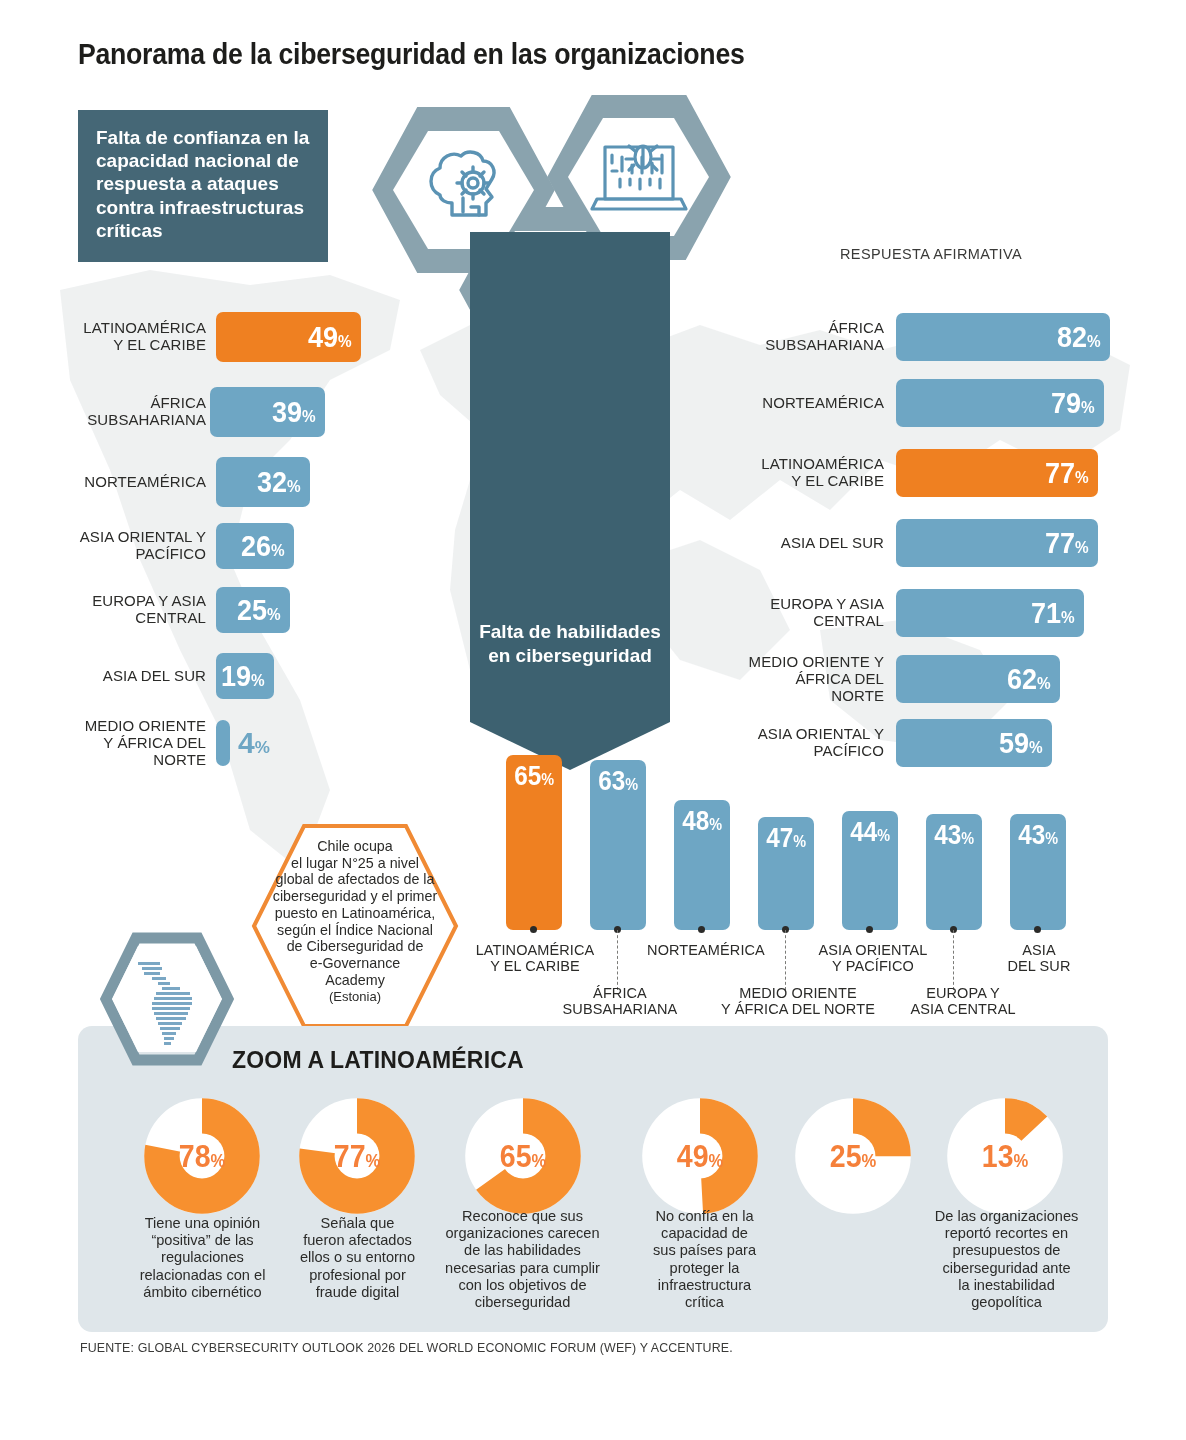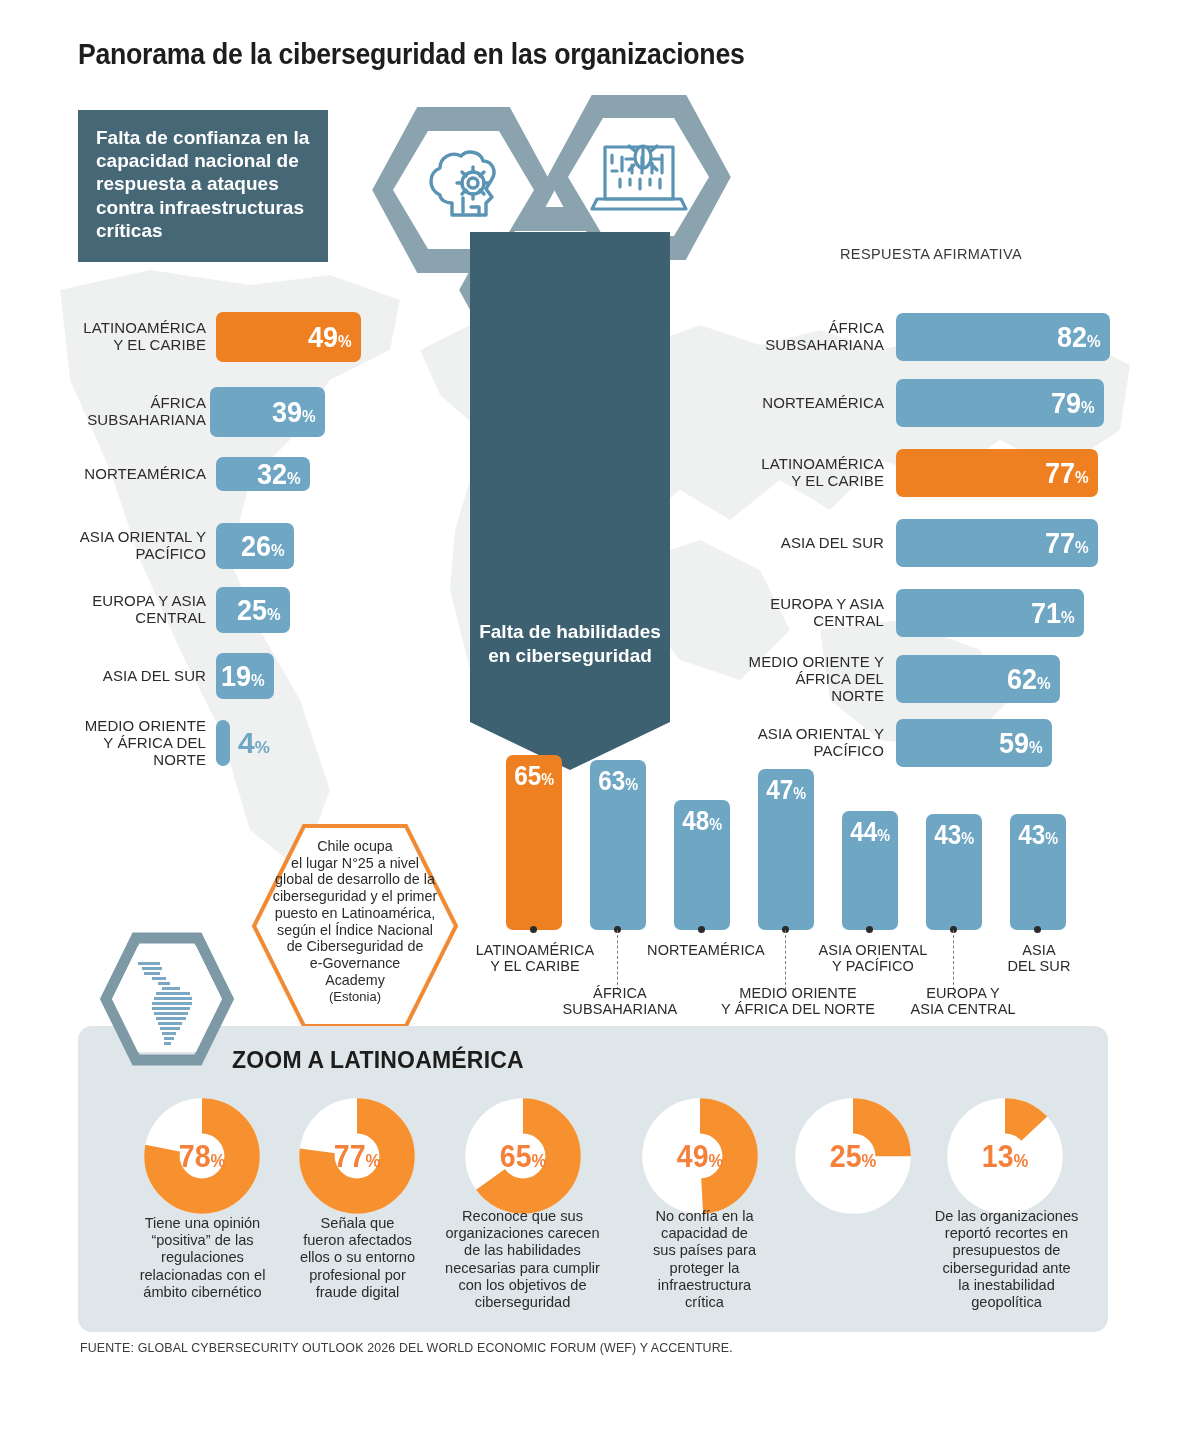--- a/index.html
+++ b/index.html
@@ -213,21 +213,21 @@
       </div>
       <div class="hbar blue" style="margin-left:4px; width:115px; height:50px;">
         <span class="val"><span>39</span><span class="pct">%</span></span>
       </div>
     </div>
 
     <div class="hbar-row" style="left:78px; top:457px; width:310px;">
       <div class="hbar-label r" style="width:128px;">
         <span>NORTEAMÉRICA</span>
       </div>
-      <div class="hbar blue" style="margin-left:10px; width:94px; height:34px;">
+      <div class="hbar blue" style="margin-left:10px; width:94px; height:50px;">
         <span class="val"><span>32</span><span class="pct">%</span></span>
       </div>
     </div>
 
     <div class="hbar-row" style="left:78px; top:523px; width:310px;">
       <div class="hbar-label r" style="width:128px;">
         <span>ASIA ORIENTAL Y</span><br>
         <span>PACÍFICO</span>
       </div>
       <div class="hbar blue" style="margin-left:10px; width:78px; height:46px;">
@@ -343,21 +343,21 @@
   <div class="vbar-group" style="left:506px; top:755px; width:600px; height:175px;">
     <div class="vbar orange" style="left:0px; height:175px;">
       <span class="val"><span>65</span><span class="pct">%</span></span>
     </div>
     <div class="vbar blue" style="left:84px; height:170px;">
       <span class="val"><span>63</span><span class="pct">%</span></span>
     </div>
     <div class="vbar blue" style="left:168px; height:130px;">
       <span class="val"><span>48</span><span class="pct">%</span></span>
     </div>
-    <div class="vbar blue" style="left:252px; height:161px;">
+    <div class="vbar blue" style="left:252px; height:113px;">
       <span class="val"><span>47</span><span class="pct">%</span></span>
     </div>
     <div class="vbar blue" style="left:336px; height:119px;">
       <span class="val"><span>44</span><span class="pct">%</span></span>
     </div>
     <div class="vbar blue" style="left:420px; height:116px;">
       <span class="val"><span>43</span><span class="pct">%</span></span>
     </div>
     <div class="vbar blue" style="left:504px; height:116px;">
       <span class="val"><span>43</span><span class="pct">%</span></span>
@@ -398,21 +398,21 @@
   <div class="vbar-cat" style="left:978px; top:942px; width:122px;">
     <span>ASIA</span><br><span>DEL SUR</span>
   </div>
 
   <svg class="chile-hex" viewBox="0 0 214 208">
     <path d="M56 4 L158 4 L208 104 L158 204 L56 204 L6 104 Z" fill="#ffffff" stroke="#f08a34" stroke-width="4"></path>
   </svg>
   <div class="chile-text">
     <span>Chile ocupa</span><br>
     <span>el lugar N°25 a nivel</span><br>
-    <span>global de desarrollo de la</span><br>
+    <span>global de afectados de la</span><br>
     <span>ciberseguridad y el primer</span><br>
     <span>puesto en Latinoamérica,</span><br>
     <span>según el Índice Nacional</span><br>
     <span>de Ciberseguridad de</span><br>
     <span>e-Governance</span><br>
     <span>Academy</span><br>
     <span class="small">(Estonia)</span>
   </div>
 
   <div class="zoom-panel"></div>

